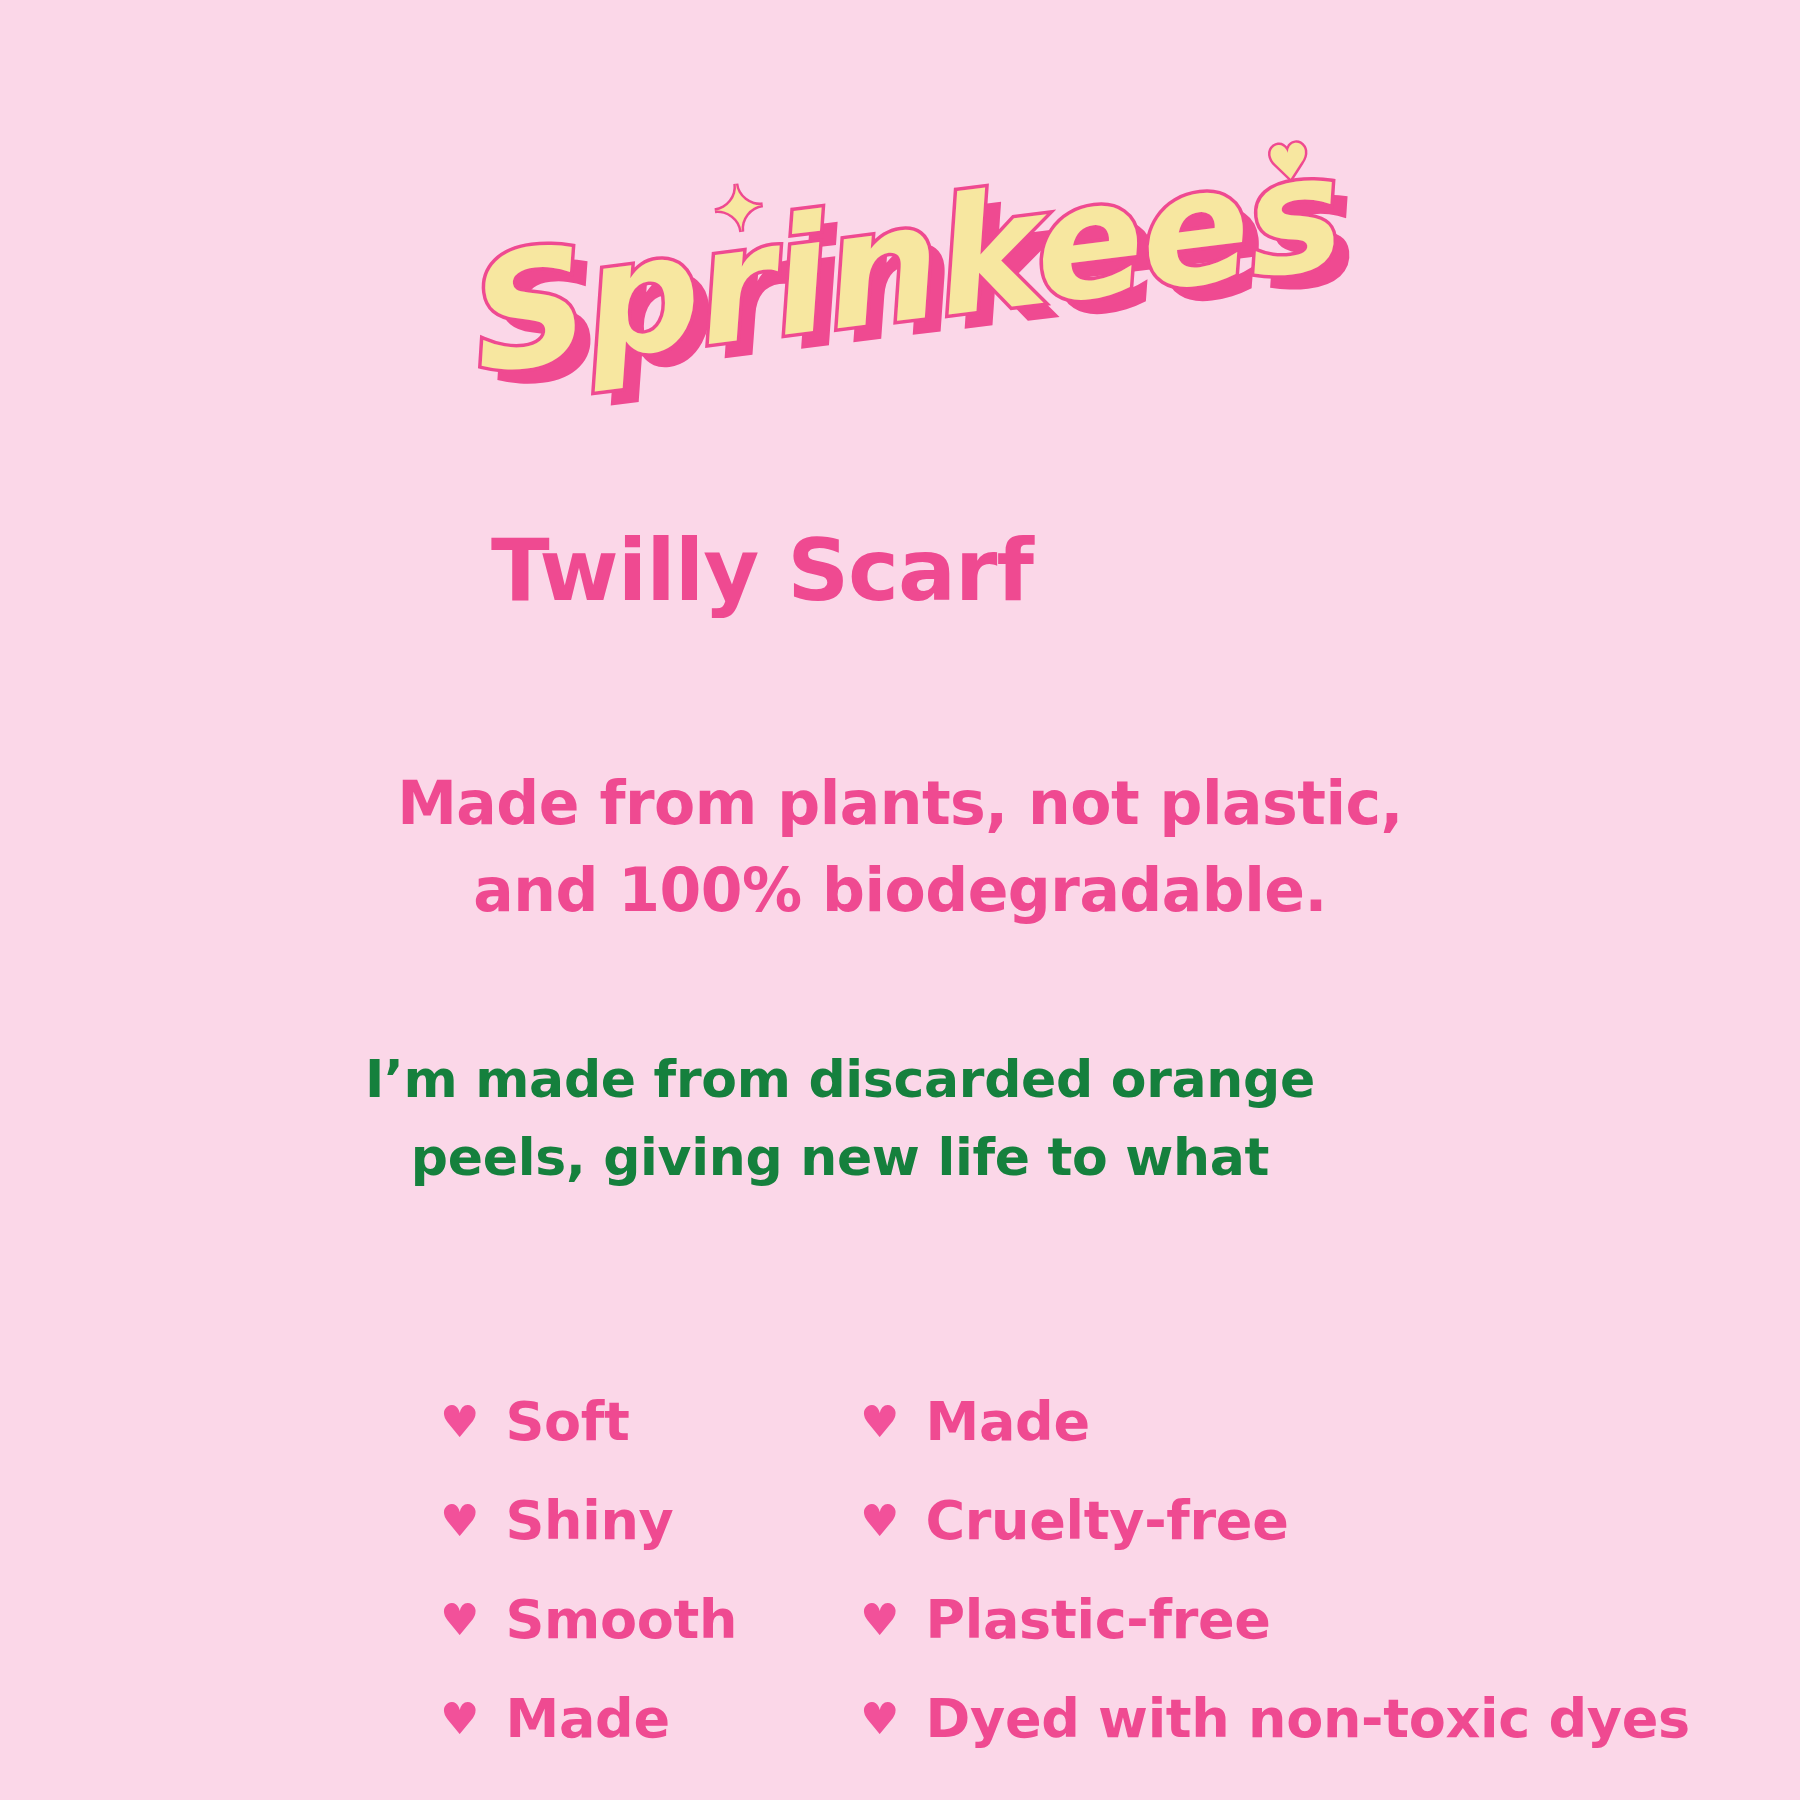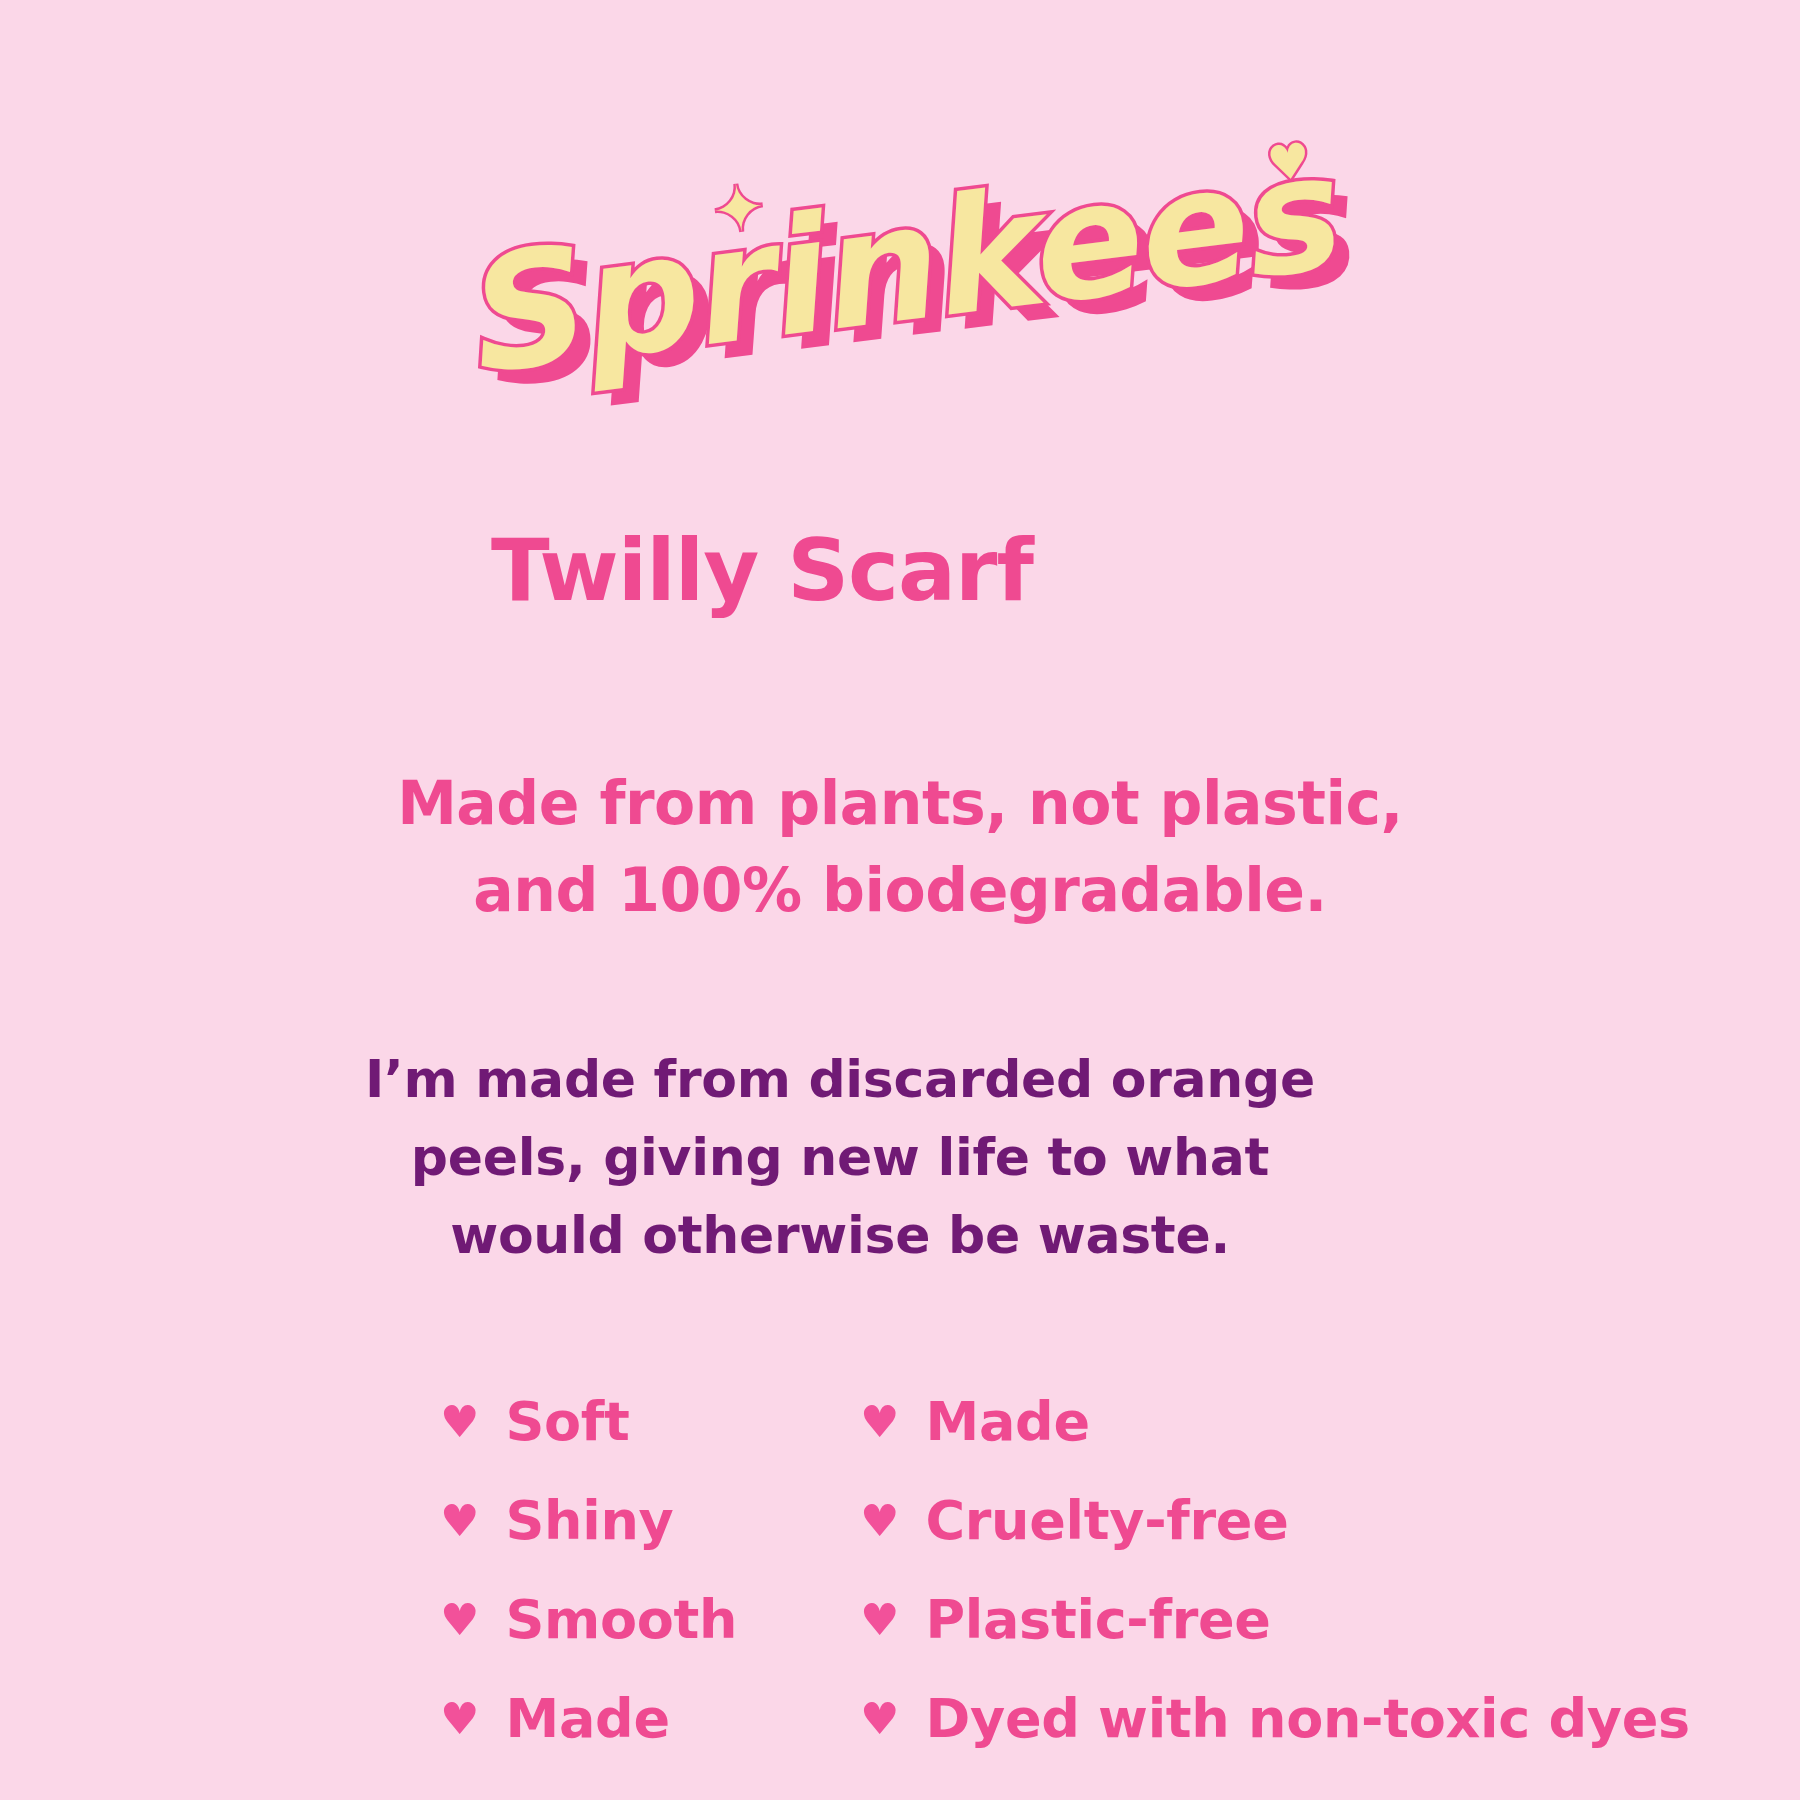--- a/index.html
+++ b/index.html
@@ -109,21 +109,21 @@
     letter-spacing: -0.5px;
   }
 
   
   .description {
     position: absolute;
     top: 1040px;
     left: 0;
     width: 1680px;
     text-align: center;
-    color: #701a75;
+    color: #15803d;
     font-size: 52px;
     font-weight: 700;
     line-height: 1.5;
     letter-spacing: -0.3px;
   }
 
   
   .features {
     position: absolute;
     top: 1390px;
@@ -175,21 +175,20 @@
   <div class="product-title">Twilly Scarf</div>
 
   <div class="tagline">
     <div>Made from plants, not plastic,</div>
     <div>and 100% biodegradable.</div>
   </div>
 
   <div class="description">
     <div>I’m made from discarded orange</div>
     <div>peels, giving new life to what</div>
-    <div>would otherwise be waste.</div>
   </div>
 
   <div class="features">
 
     <div class="feature-col left">
       <div class="feature-item">
         <span class="heart-icon">♥</span>
         <span class="feature-label">Soft</span>
       </div>
       <div class="feature-item">

